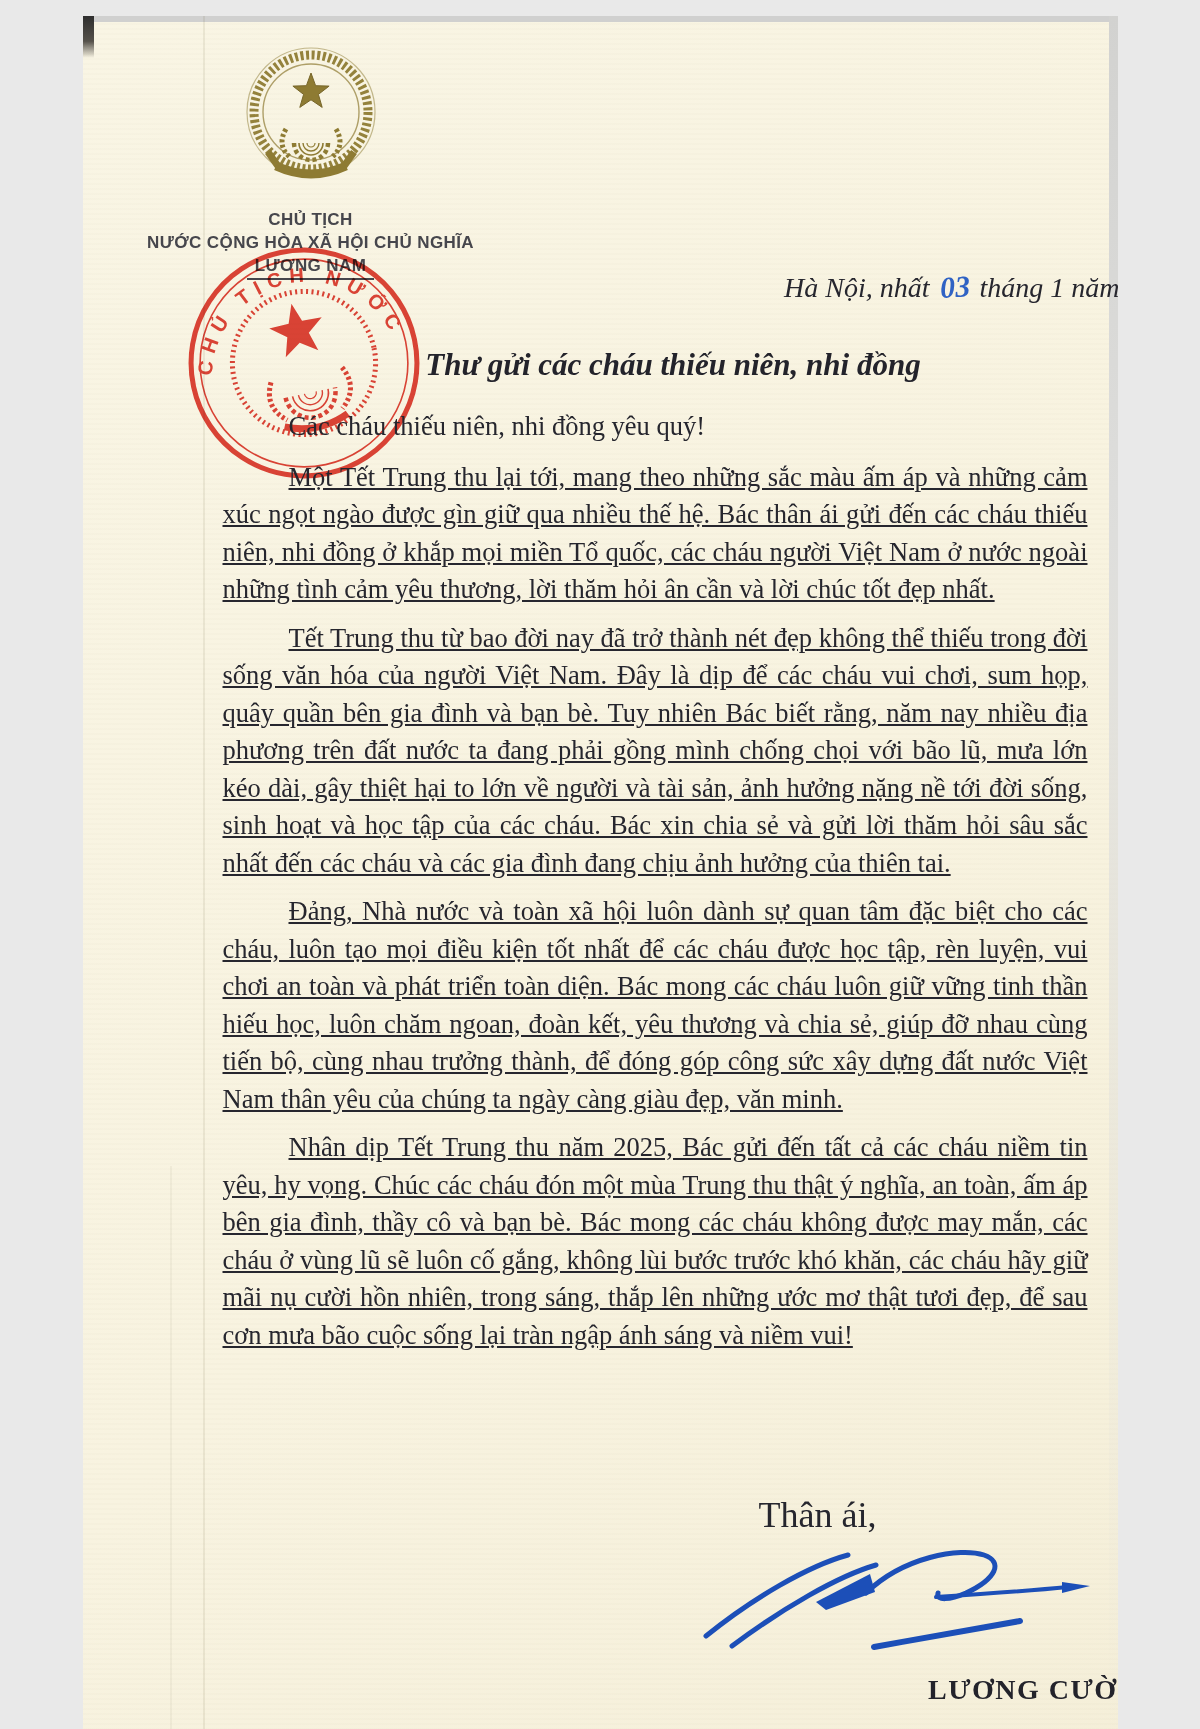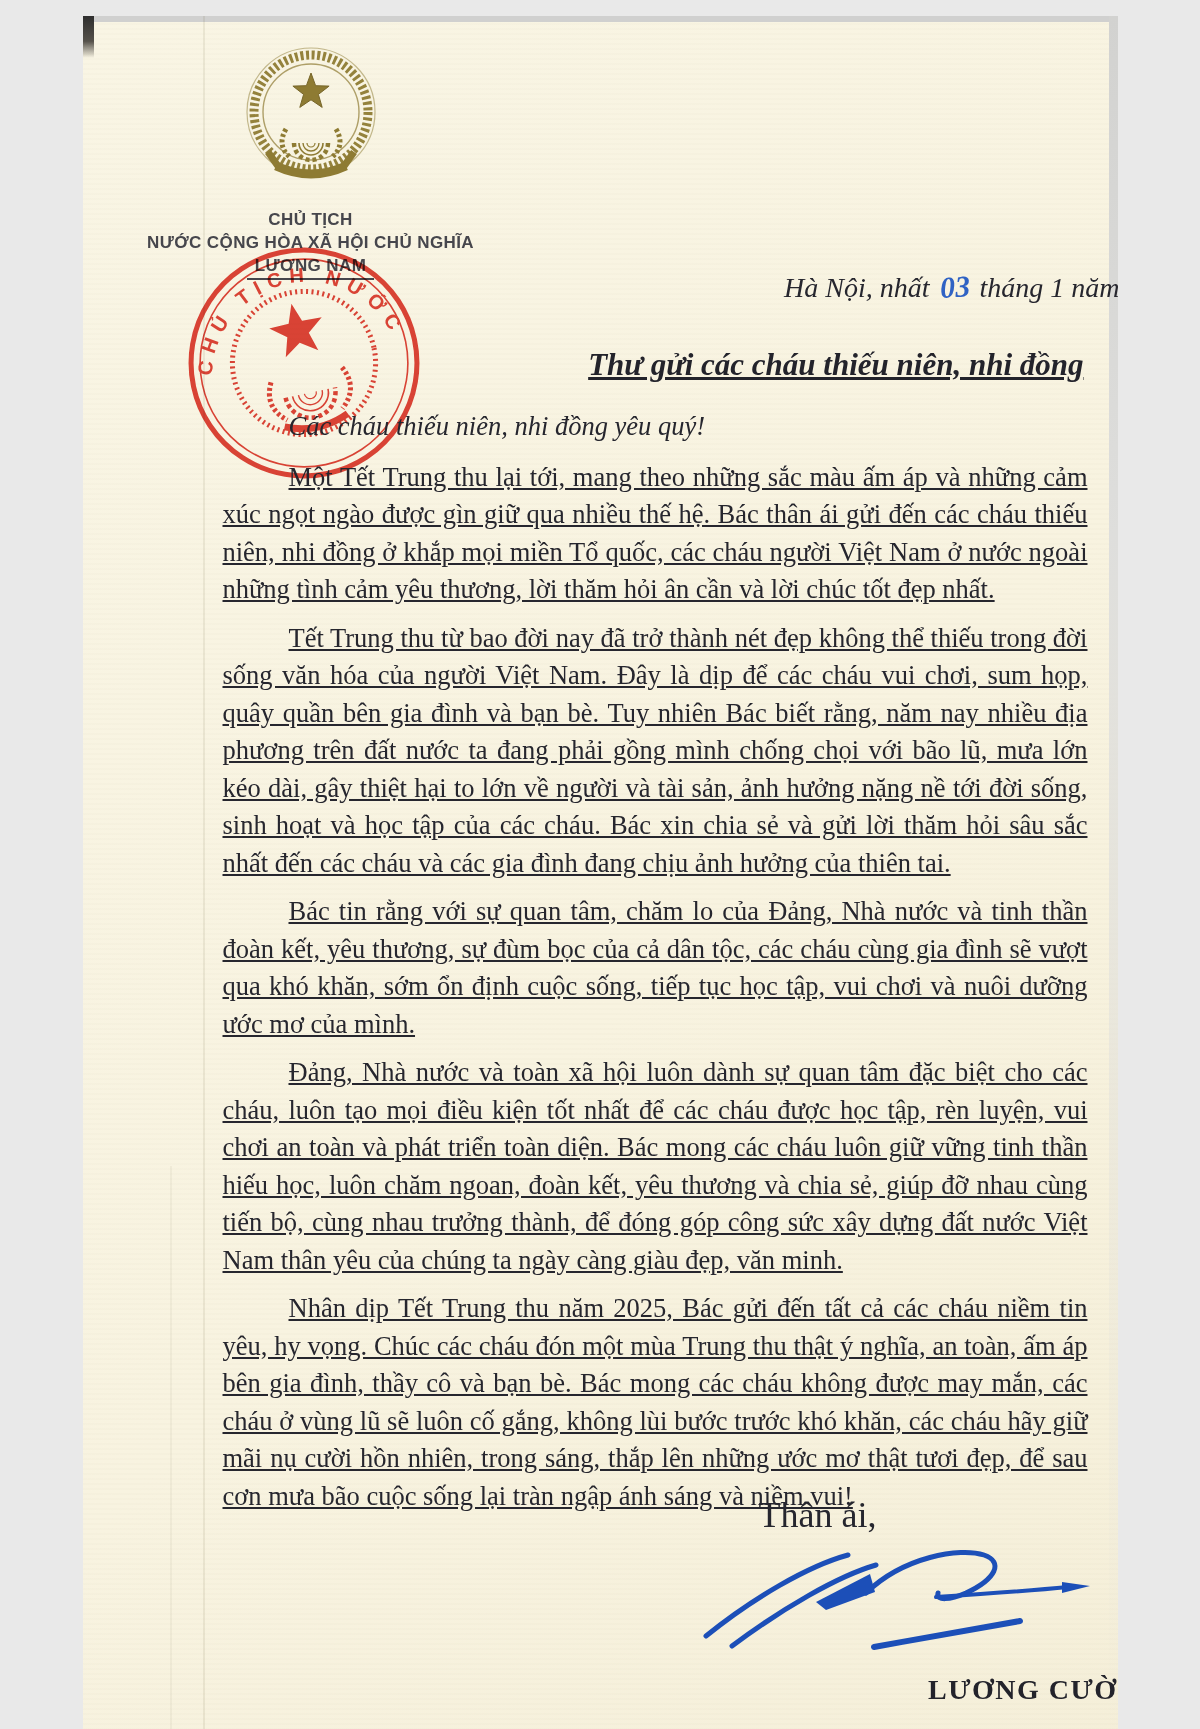--- a/index.html
+++ b/index.html
@@ -48,29 +48,29 @@
   .seal{position:absolute;left:100px;top:226px;width:242px;height:242px;
     mix-blend-mode:multiply;opacity:.93;transform:rotate(-12deg);}
 
   
   .dateline{position:absolute;left:620px;top:254px;width:480px;text-align:right;
     font-style:italic;font-size:28px;color:#26262e;white-space:nowrap;}
   .dateline .day{color:var(--handblue);font-weight:bold;font-size:30px;
     display:inline-block;transform:rotate(-4deg);padding:0 3px;}
 
   
-  .title{position:absolute;left:136px;top:330px;width:865px;text-align:right;
-    font-weight:bold;font-style:italic;color:#23232b;text-decoration:underline;}
+  .title{position:absolute;left:158px;top:330px;width:865px;text-align:center;
+    font-weight:bold;font-style:italic;color:#23232b;}
   .title .t1{font-size:31px;line-height:38px;}
   .title .t2{font-size:31px;line-height:38px;margin-top:5px;}
 
   
   .body{position:absolute;left:140px;top:392px;width:865px;font-size:26.5px;
     line-height:37.5px;color:#26262e;}
-  .greeting{font-style:italic;margin-left:66px;margin-bottom:13px;}
+  .greeting{margin-left:66px;margin-bottom:13px;}
   .body p{text-align:justify;text-indent:66px;margin-bottom:11px;text-decoration:underline;}
 
   
   .closing{position:absolute;left:390px;top:1478px;width:690px;text-align:center;}
   .salutation{font-size:36px;color:#26262e;}
   .sig-wrap{margin-top:12px;height:118px;position:relative;}
   .sig-wrap svg{position:absolute;left:225px;top:0;}
   .signer{font-weight:bold;font-size:28px;letter-spacing:1.5px;color:#23232b;margin-top:8px;text-align:right;}
 </style>
 </head>
@@ -137,21 +137,20 @@
   </div>
 
   <div class="title">
     <div class="t1">Thư gửi các cháu thiếu niên, nhi đồng</div>
   </div>
 
   <div class="body">
     <div class="greeting">Các cháu thiếu niên, nhi đồng yêu quý!</div>
     <p>Một Tết Trung thu lại tới, mang theo những sắc màu ấm áp và những cảm xúc ngọt ngào được gìn giữ qua nhiều thế hệ. Bác thân ái gửi đến các cháu thiếu niên, nhi đồng ở khắp mọi miền Tổ quốc, các cháu người Việt Nam ở nước ngoài những tình cảm yêu thương, lời thăm hỏi ân cần và lời chúc tốt đẹp nhất.</p>
     <p>Tết Trung thu từ bao đời nay đã trở thành nét đẹp không thể thiếu trong đời sống văn hóa của người Việt Nam. Đây là dịp để các cháu vui chơi, sum họp, quây quần bên gia đình và bạn bè. Tuy nhiên Bác biết rằng, năm nay nhiều địa phương trên đất nước ta đang phải gồng mình chống chọi với bão lũ, mưa lớn kéo dài, gây thiệt hại to lớn về người và tài sản, ảnh hưởng nặng nề tới đời sống, sinh hoạt và học tập của các cháu. Bác xin chia sẻ và gửi lời thăm hỏi sâu sắc nhất đến các cháu và các gia đình đang chịu ảnh hưởng của thiên tai.</p>
-    <p>Bác tin rằng với sự quan tâm, chăm lo của Đảng, Nhà nước và tinh thần đoàn kết, yêu thương, sự đùm bọc của cả dân tộc, các cháu cùng gia đình sẽ vượt qua khó khăn, sớm ổn định cuộc sống, tiếp tục học tập, vui chơi và nuôi dưỡng ước mơ của mình.</p>
     <p>Đảng, Nhà nước và toàn xã hội luôn dành sự quan tâm đặc biệt cho các cháu, luôn tạo mọi điều kiện tốt nhất để các cháu được học tập, rèn luyện, vui chơi an toàn và phát triển toàn diện. Bác mong các cháu luôn giữ vững tinh thần hiếu học, luôn chăm ngoan, đoàn kết, yêu thương và chia sẻ, giúp đỡ nhau cùng tiến bộ, cùng nhau trưởng thành, để đóng góp công sức xây dựng đất nước Việt Nam thân yêu của chúng ta ngày càng giàu đẹp, văn minh.</p>
     <p>Nhân dịp Tết Trung thu năm 2025, Bác gửi đến tất cả các cháu niềm tin yêu, hy vọng. Chúc các cháu đón một mùa Trung thu thật ý nghĩa, an toàn, ấm áp bên gia đình, thầy cô và bạn bè. Bác mong các cháu không được may mắn, các cháu ở vùng lũ sẽ luôn cố gắng, không lùi bước trước khó khăn, các cháu hãy giữ mãi nụ cười hồn nhiên, trong sáng, thắp lên những ước mơ thật tươi đẹp, để sau cơn mưa bão cuộc sống lại tràn ngập ánh sáng và niềm vui!</p>
   </div>
 
   <div class="closing">
     <div class="salutation">Thân ái,</div>
     <div class="sig-wrap">
       <svg width="400" height="115" viewBox="0 0 400 115" xmlns="http://www.w3.org/2000/svg">
         <g stroke="#1c4fb8" fill="none" stroke-linecap="round">
           <path d="M8,88 C55,50 110,18 150,7" stroke-width="5"></path>

